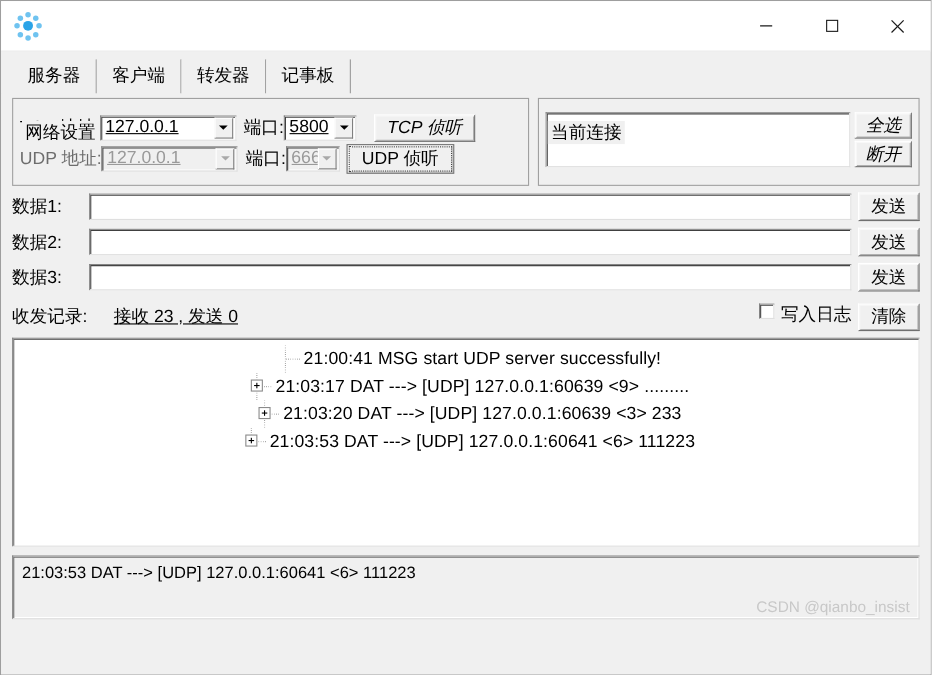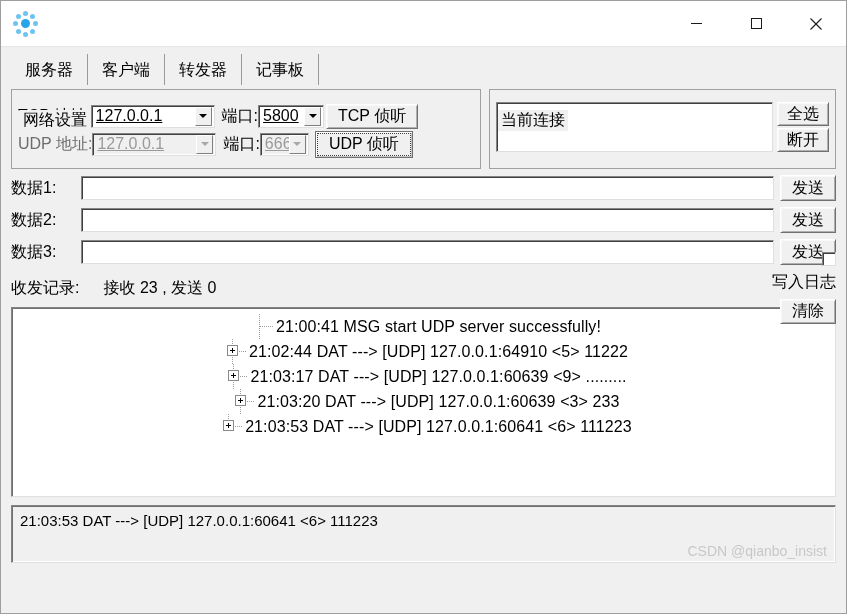--- a/index.html
+++ b/index.html
@@ -232,21 +232,21 @@
     font-family: inherit;
     padding: 0 6px;
   }
   .btn.focused {
     border-color: #707070 #707070 #707070 #707070;
     box-shadow: inset 1px 1px 0 #ffffff, inset -1px -1px 0 #c8c8c8;
     outline: 1px dotted #404040;
     outline-offset: -3px;
   }
 
-  #tcp-listen-btn { height: 25px; width: 92px; margin-left: 2px; }
+  #tcp-listen-btn { height: 25px; width: 92px; margin-left: 16px; font-style: italic; }
   #udp-listen-btn { height: 27px; width: 98px; margin-left: 6px; }
 
   
   #conn-inner {
     display: flex;
     gap: 4px;
     height: 100%;
   }
   #conn-list {
     flex: 1 1 auto;
@@ -256,21 +256,21 @@
     border-color: #848484 #dfdfdf #dfdfdf #848484;
     box-shadow: inset 1px 1px 0 #404040, inset -1px -1px 0 #ffffff;
     height: 50px;
   }
   #conn-buttons {
     display: flex;
     flex-direction: column;
     gap: 2px;
     flex: 0 0 auto;
   }
-  #select-all-btn, #disconnect-btn { height: 24px; width: 52px; }
+  #select-all-btn, #disconnect-btn { height: 24px; width: 52px; font-style: italic; }
 
   
   .data-row {
     display: flex;
     align-items: center;
     margin-top: 6px;
     height: 26px;
   }
   .data-label {
     font-size: 16px;
@@ -299,27 +299,26 @@
   }
 
   
   #status-row {
     display: flex;
     align-items: center;
     margin-top: 10px;
     height: 26px;
   }
   #status-label { font-size: 16px; white-space: nowrap; }
-  #status-counts { font-size: 16px; white-space: nowrap; margin-left: 24px; }
+  #status-counts { font-size: 16px; white-space: nowrap; margin-left: 24px; text-decoration: underline; }
   #status-right {
     margin-left: auto;
     display: flex;
-    align-items: flex-end;
+    align-items: flex-start;
     gap: 6px;
-    flex-direction: column;
   }
   .checkbox-box {
     width: 14px;
     height: 14px;
     box-sizing: border-box;
     background: #ffffff;
     border: 1px solid;
     border-color: #848484 #dfdfdf #dfdfdf #848484;
     box-shadow: inset 1px 1px 0 #404040, inset -1px -1px 0 #ffffff;
     flex: 0 0 auto;
@@ -578,28 +577,20 @@
     <div id="log-panel">
 
       <div class="log-line">
         <span class="tree-gutter">
           <span class="tree-vline"></span>
           <span class="tree-hline"></span>
         </span>
         <span class="log-text">21:00:41 MSG start UDP server successfully!</span>
       </div>
 
-      <div class="log-line">
-        <span class="tree-gutter">
-          <span class="tree-vline"></span>
-          <span class="tree-hline"></span>
-          <span class="tree-plus"></span>
-        </span>
-        <span class="log-text">21:02:44 DAT ---&gt; [UDP] 127.0.0.1:64910 &lt;5&gt; 11222</span>
-      </div>
 
       <div class="log-line">
         <span class="tree-gutter">
           <span class="tree-vline"></span>
           <span class="tree-hline"></span>
           <span class="tree-plus"></span>
         </span>
         <span class="log-text">21:03:17 DAT ---&gt; [UDP] 127.0.0.1:60639 &lt;9&gt; .........</span>
       </div>
 

